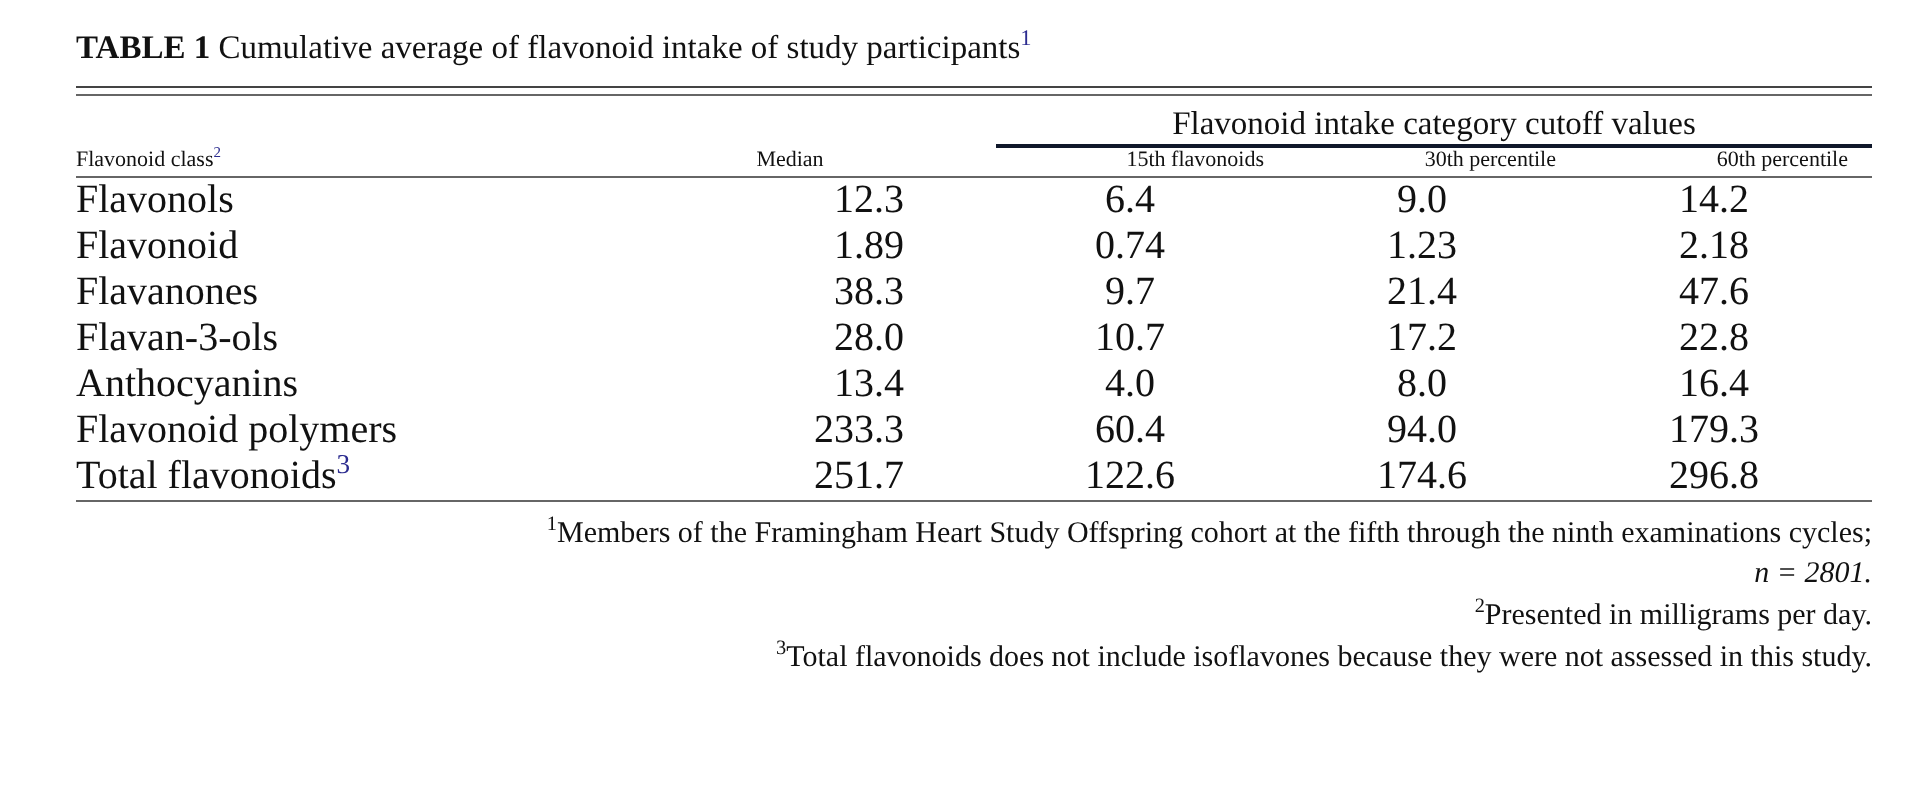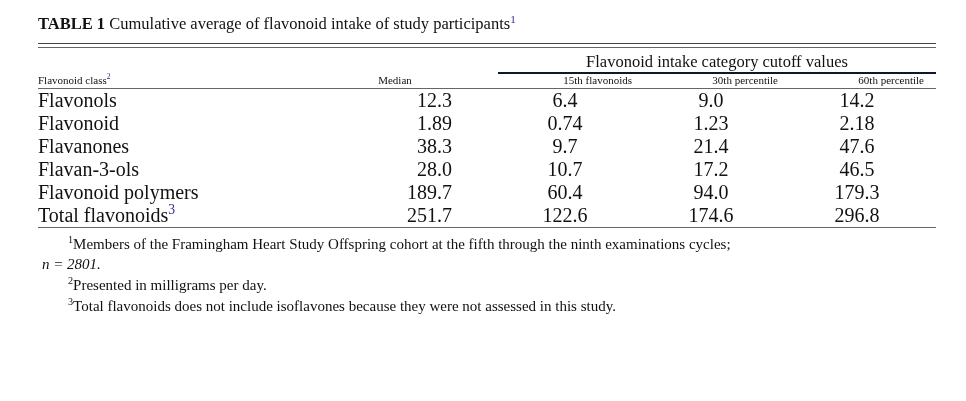--- a/index.html
+++ b/index.html
@@ -85,22 +85,23 @@
 
   .rule-bottom td { border-top: 1px solid #666; height: 2px; }
 
   .footnotes {
     width: 898px;
     font-size: 15px;
     line-height: 1.32;
     margin-top: 5px;
   }
   .fn {
-    margin: 0 0 1px 4px;
+    margin: 0 0 1px 16px;
     text-indent: 26px;
+    text-align: right;
   }
   .fn.cont { text-indent: 0; }
   .fn sup { color: #111111; }
   .ital { font-style: italic; }
 </style>
 </head>
 <body>
 
 <div class="page">
 
@@ -162,25 +163,32 @@
         <td class="num-med">38.3</td>
         <td class="num">9.7</td>
         <td class="num">21.4</td>
         <td class="num">47.6</td>
       </tr>
       <tr>
         <td class="left">Flavan-3-ols</td>
         <td class="num-med">28.0</td>
         <td class="num">10.7</td>
         <td class="num">17.2</td>
-        <td class="num">46.5</td>
+        <td class="num">22.8</td>
+      </tr>
+      <tr>
+        <td class="left">Anthocyanins</td>
+        <td class="num-med">13.4</td>
+        <td class="num">4.0</td>
+        <td class="num">8.0</td>
+        <td class="num">16.4</td>
       </tr>
       <tr>
         <td class="left">Flavonoid polymers</td>
-        <td class="num-med">189.7</td>
+        <td class="num-med">233.3</td>
         <td class="num">60.4</td>
         <td class="num">94.0</td>
         <td class="num">179.3</td>
       </tr>
       <tr>
         <td class="left"><span>Total flavonoids</span><sup>3</sup></td>
         <td class="num-med">251.7</td>
         <td class="num">122.6</td>
         <td class="num">174.6</td>
         <td class="num">296.8</td>

